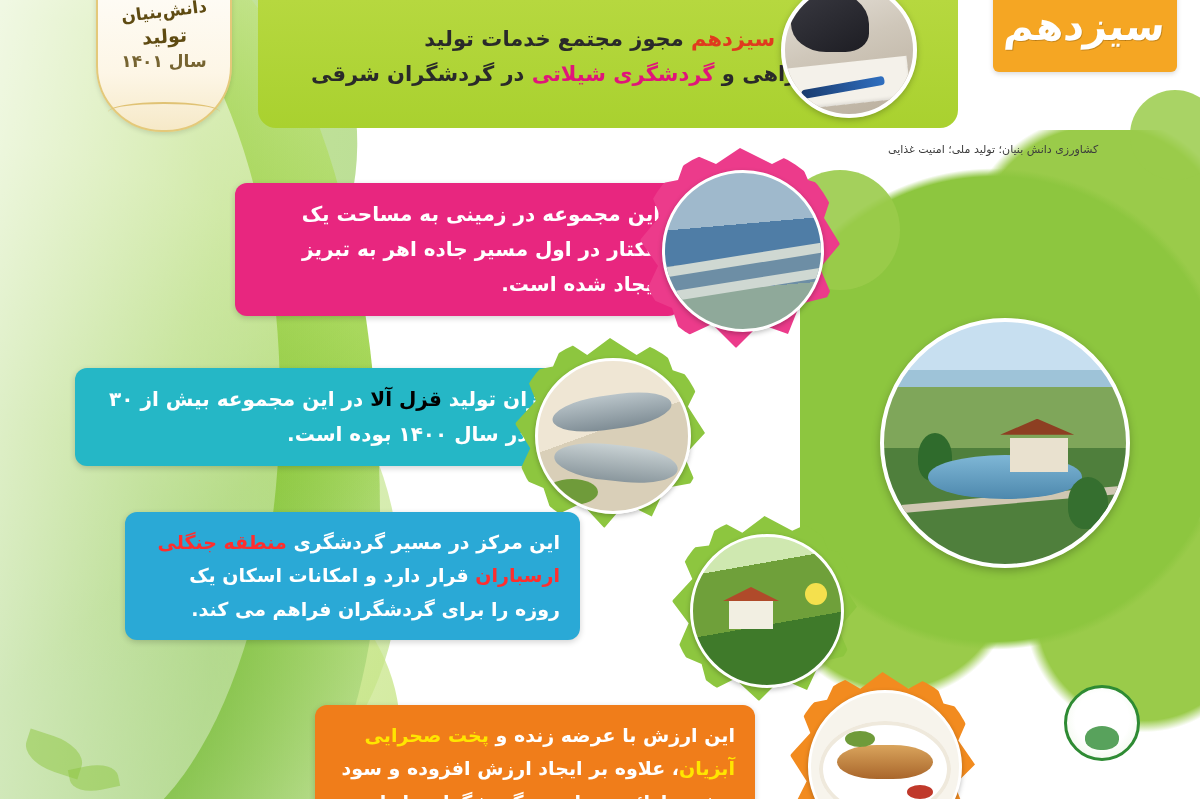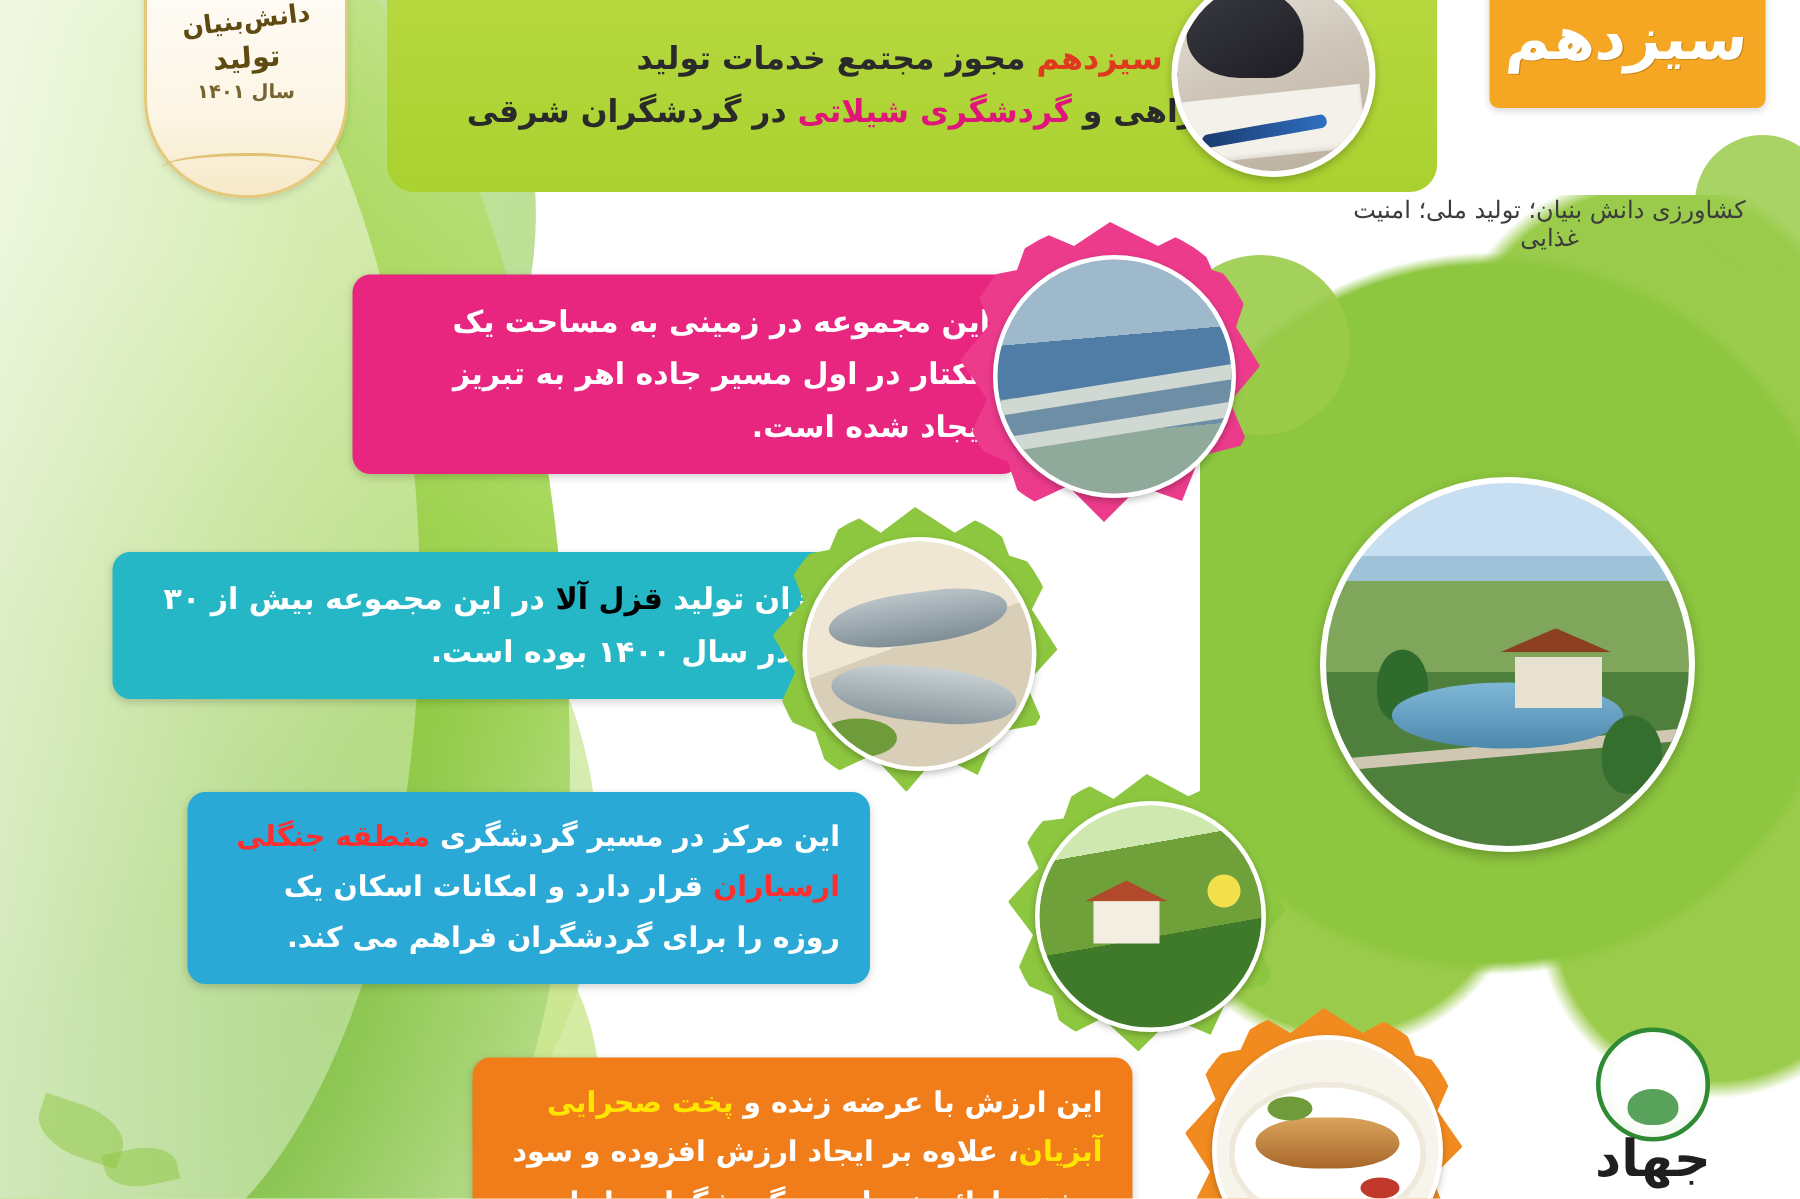--- a/index.html
+++ b/index.html
@@ -96,58 +96,58 @@
     border:2px solid #e4c97a;
     border-radius:0 0 66px 66px;
     box-shadow:0 2px 5px rgba(0,0,0,.12);
   }
   .ornament .orn-text{
     position:absolute;inset:0;display:flex;flex-direction:column;align-items:center;justify-content:center;
     gap:4px;color:#5f4b12;direction:rtl;font-weight:bold;
   }
   .ornament .l1{font-size:17px;transform:rotate(-7deg);}
   .ornament .l2{font-size:19px;transform:rotate(-4deg);}
-  .ornament .l3{font-size:13px;opacity:.85;}
+  .ornament .l3{font-size:17px;opacity:.85;}
   .ornament .flourish{
     position:absolute;left:10px;right:10px;bottom:8px;height:18px;
     border-top:2px solid #e0c274;border-radius:50%;
   }
 
   
   .logo-orange{
     position:absolute;right:23px;top:-20px;width:184px;height:92px;background:#f5a623;
     border-radius:6px;box-shadow:0 2px 5px rgba(0,0,0,.15);
     display:flex;align-items:center;justify-content:center;overflow:hidden;
   }
   .logo-orange .lg{
     color:#ffffff;font-size:40px;font-weight:bold;direction:rtl;
     text-shadow:1px 1px 0 rgba(0,0,0,.18);
     transform:skewX(-6deg);
   }
   .logo-caption{
-    position:absolute;right:22px;top:130px;width:290px;text-align:center;direction:rtl;
-    font-size:16px;color:#3c3c3c;
+    position:absolute;right:22px;top:143px;width:290px;text-align:left;direction:rtl;
+    font-size:11px;color:#3c3c3c;
   }
 
   
   .fact{
     position:absolute;border-radius:12px;color:#ffffff;direction:rtl;text-align:right;
     font-weight:bold;line-height:1.75;padding:14px 20px;
     box-shadow:0 2px 6px rgba(0,0,0,.18);
   }
   .fact .em{color:#ffe96a;}
   .fact.pink{background:#e8267f;}
   .fact.teal{background:#25b7c6;}
   .fact.blue{background:#2aa9d6;}
   .fact.orange{background:#f07d1a;}
 
   .f1{left:235px;top:183px;width:405px;font-size:20px;}
   .f2{left:75px;top:368px;width:465px;font-size:20px;}
   .f2 .em{color:#000000;}
-  .f3{left:125px;top:528px;width:415px;font-size:19px;}
+  .f3{left:125px;top:512px;width:415px;font-size:19px;}
   .f3 .em{color:#ff2e2e;}
   .f4{left:315px;top:705px;width:400px;font-size:19px;}
   .f4 .em{color:#ffe600;}
 
   
   .splat{position:absolute;}
   .splat .blob{
     position:absolute;inset:0;border-radius:50%;
   }
   .splat .blob:before,.splat .blob:after{
@@ -329,19 +329,18 @@
     <div class="road"></div>
     <div class="lake"></div>
     <div class="pavroof"></div>
     <div class="pav"></div>
     <div class="tree2"></div>
   </div>
 
   <div class="jihad">
     <div class="tagline">همه با هم</div>
     <div class="ring"></div>
-    <div class="word">جهاد</div>
   </div>
 
   <div class="leaf lf1"></div>
   <div class="leaf lf2"></div>
 
 </div>
 
 </body></html>

